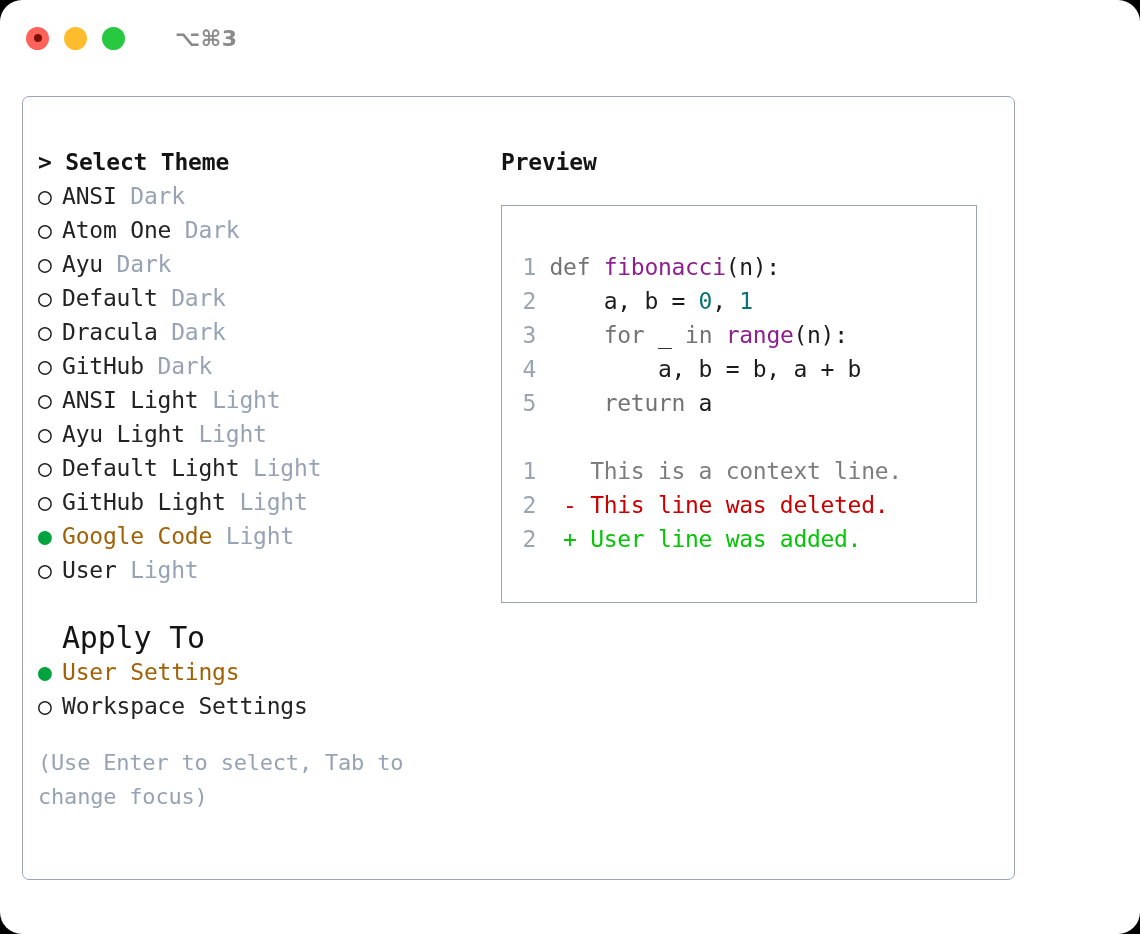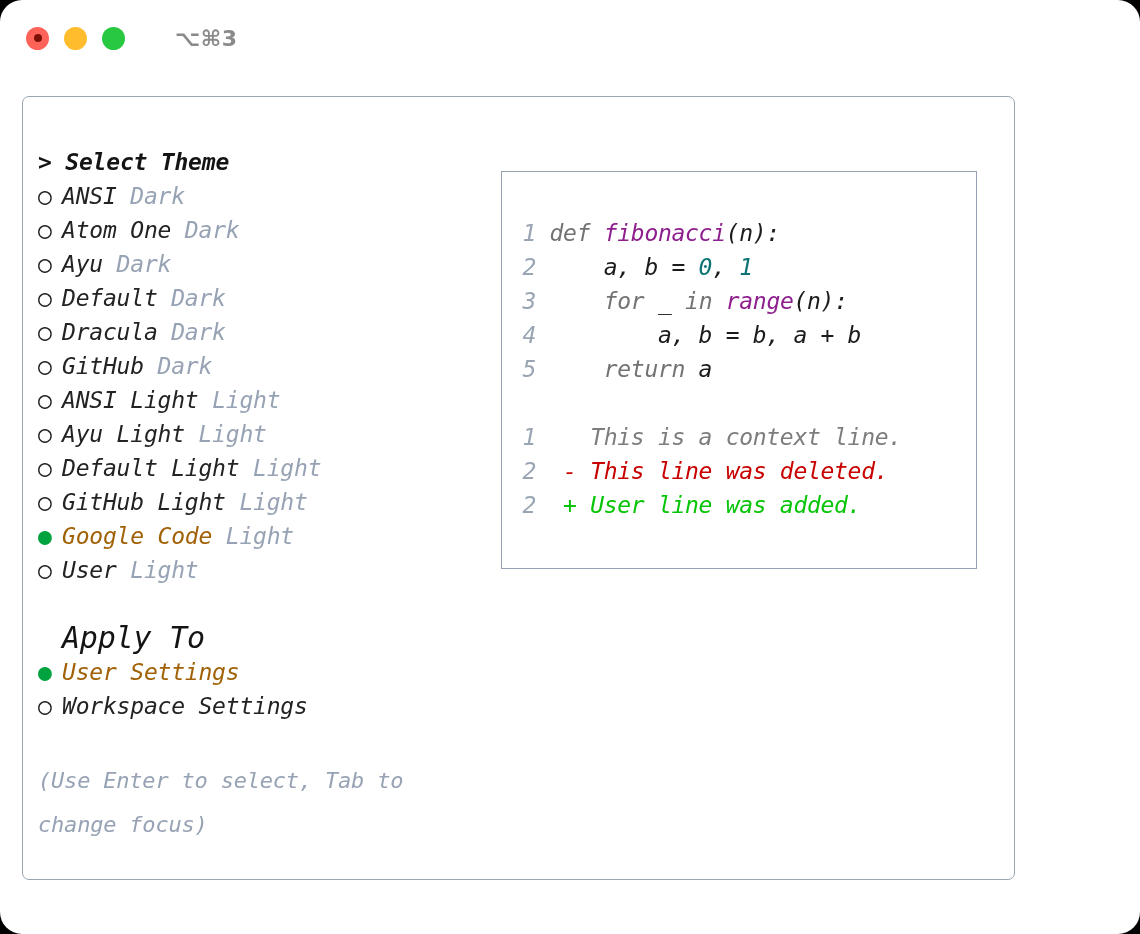--- a/index.html
+++ b/index.html
@@ -70,21 +70,20 @@
   .card {
     position: absolute;
     left: 22px;
     top: 96px;
     width: 993px;
     height: 784px;
     border: 1.6px solid #9aa5b4;
     border-radius: 7px;
     box-sizing: border-box;
     background: #ffffff;
-    font-style: italic;
   }
 
   .card-inner {
     position: relative;
     width: 100%;
     height: 100%;
   }
 
   
   .left-col {
@@ -128,24 +127,24 @@
     white-space: pre;
     letter-spacing: -0.2px;
     padding-left: 24px;
   }
 
   .spacer-line { height: 34px; }
 
   .hint {
     font-size: 22px;
     color: #97a3b4;
-    line-height: 44px;
+    line-height: 34px;
     letter-spacing: -0.2px;
     width: 420px;
-    margin-top: 36px;
+    margin-top: 23px;
   }
 
   
   .right-col {
     position: absolute;
     left: 478px;
     top: 48px;
     width: 490px;
   }
 
@@ -233,20 +232,21 @@
 
         <div id="apply-list">
             <div class="opt-row"><span class="bullet bullet-on">●</span><span class="opt-label selected">User Settings</span></div>
             <div class="opt-row"><span class="bullet bullet-off">○</span><span class="opt-label">Workspace Settings</span></div>
           </div>
 
         <div class="hint">(Use Enter to select, Tab to change focus)</div>
       </div>
 
       <div class="right-col">
+        <div class="preview-title">Preview</div>
 
         <div class="preview-box">
           <div id="code-block">
               <div class="code-line"><span class="lnum">1</span><span> </span><span class="tok-kw">def </span><span class="tok-fn">fibonacci</span><span class="tok-pl">(n):</span></div>
               <div class="code-line"><span class="lnum">2</span><span> </span><span class="tok-pl">    a, b = </span><span class="tok-num">0</span><span class="tok-pl">, </span><span class="tok-num">1</span></div>
               <div class="code-line"><span class="lnum">3</span><span> </span><span class="tok-pl">    </span><span class="tok-kw">for</span><span class="tok-pl"> _ </span><span class="tok-kw">in</span><span class="tok-pl"> </span><span class="tok-fn">range</span><span class="tok-pl">(n):</span></div>
               <div class="code-line"><span class="lnum">4</span><span> </span><span class="tok-pl">        a, b = b, a + b</span></div>
               <div class="code-line"><span class="lnum">5</span><span> </span><span class="tok-pl">    </span><span class="tok-kw">return</span><span class="tok-pl"> a</span></div>
             </div>
           <div class="blank-line"></div>

